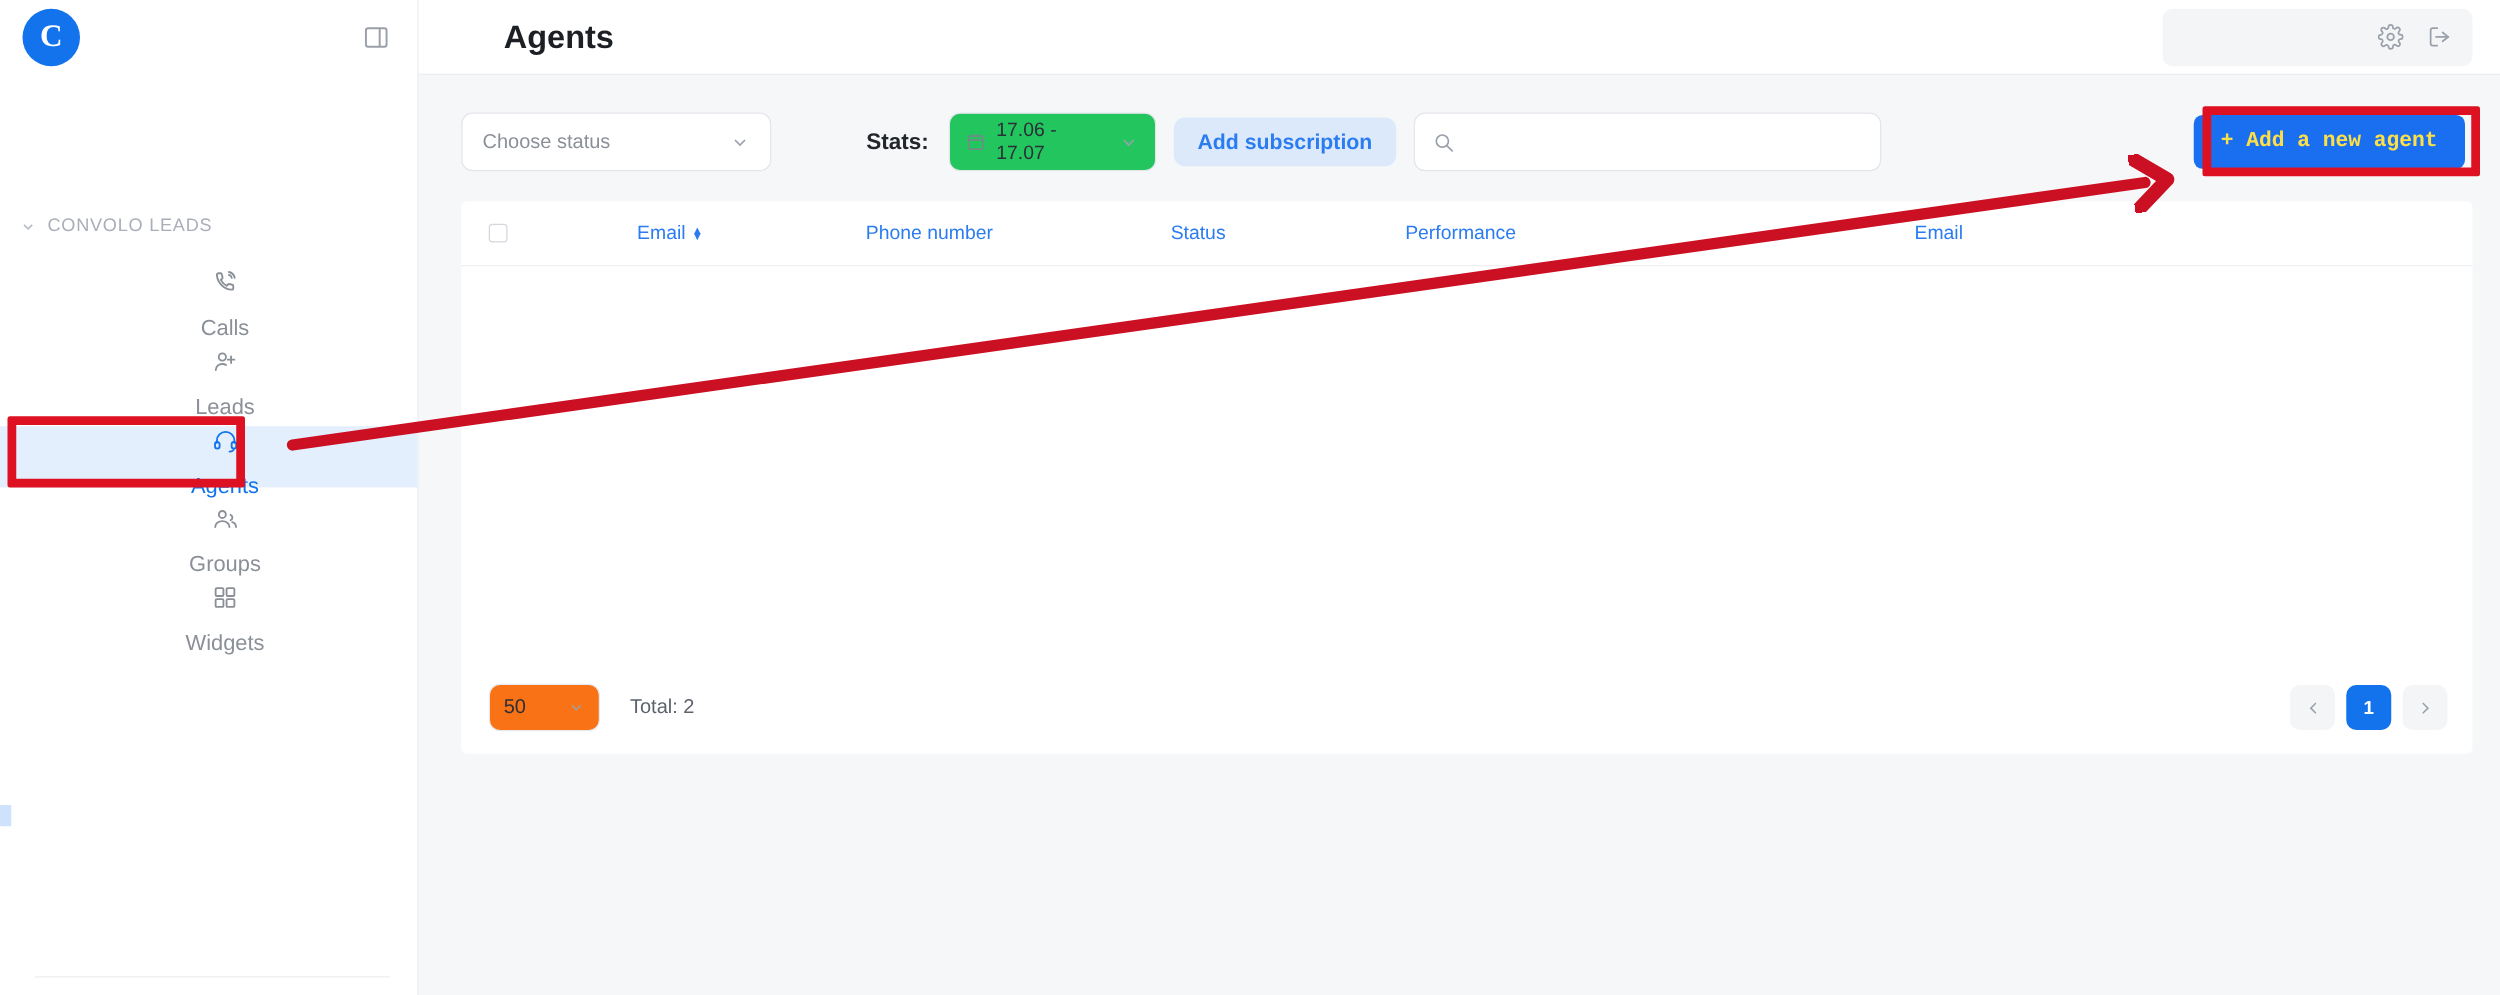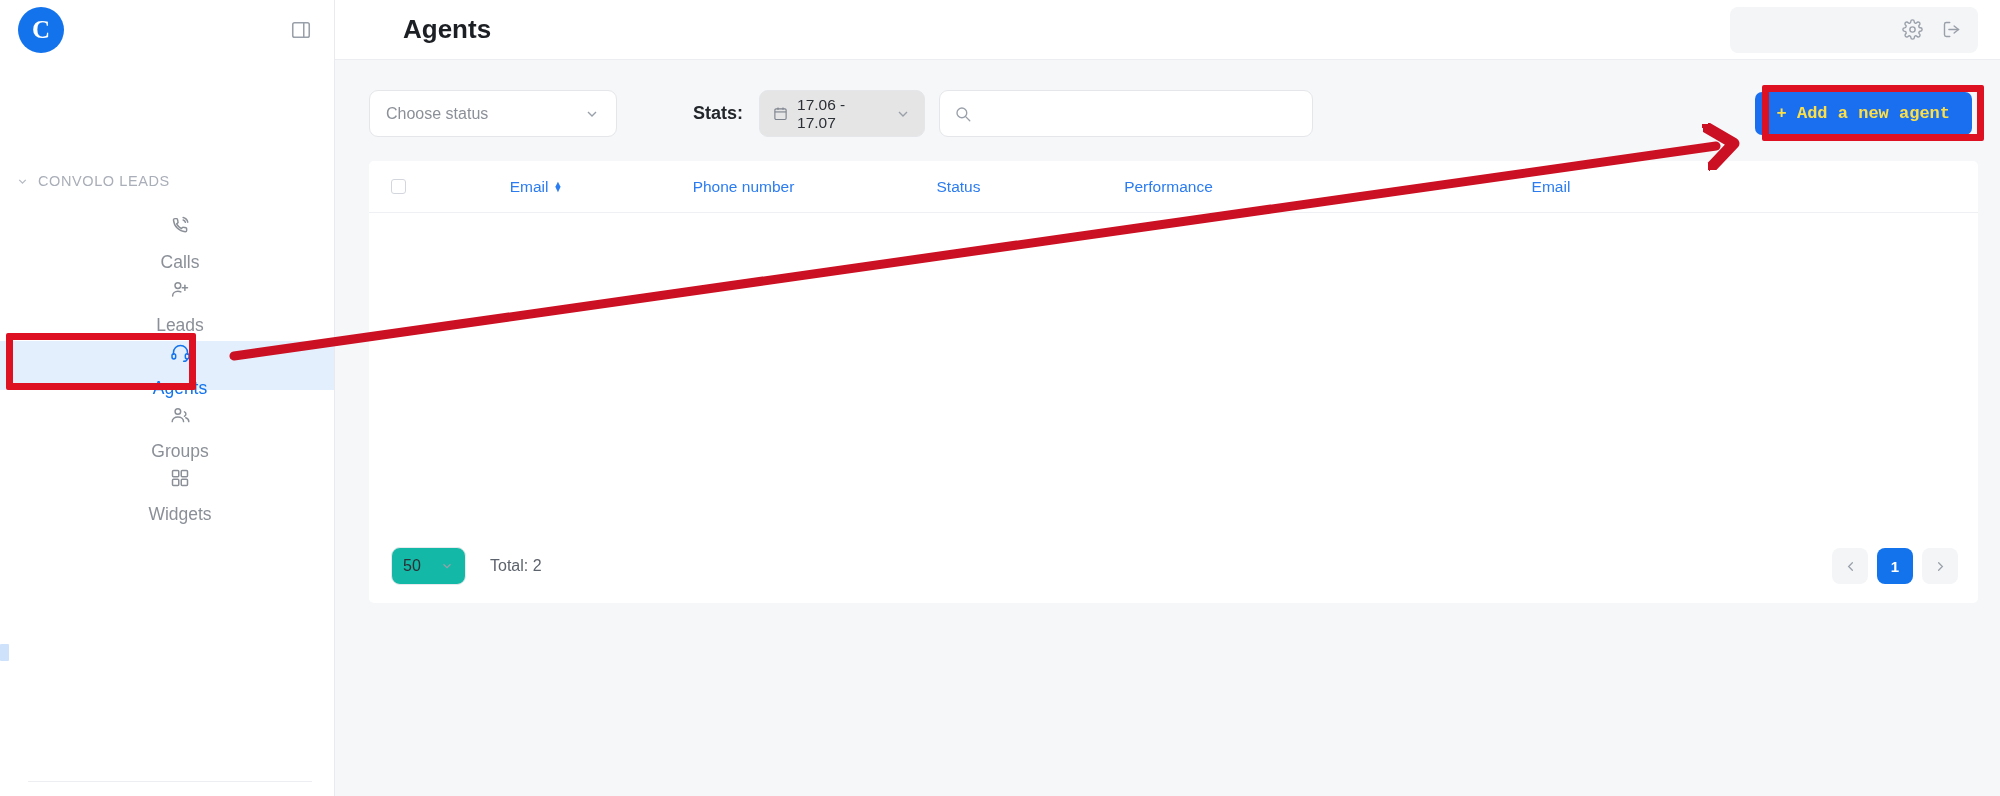--- a/index.html
+++ b/index.html
@@ -159,21 +159,21 @@
 
   .stats-label {
     margin-left: 76px;
     font-size: 18px;
     font-weight: bold;
     color: #23262b;
   }
   .date-select {
     margin-left: 16px;
     width: 166px; height: 47px;
-    background: #e5e5e5;
+    background: #22c55e;
     border: 1px solid #e4e6ea;
     border-radius: 9px;
     display: flex;
     align-items: center;
     gap: 9px;
     padding: 0 13px;
     color: #2b2f36;
     font-size: 15.5px;
   }
   .date-select .cal { color: #7d838d; display:flex; }
@@ -267,22 +267,22 @@
 
   .tfoot {
     position: absolute;
     left: 0; right: 0; bottom: 0;
     height: 74px;
     display: flex;
     align-items: center;
     padding: 0 20px 0 22px;
   }
   .per-page {
-    width: 75px; height: 38px;
-    background: #14b8a6;
+    width: 89px; height: 38px;
+    background: #f97316;
     border: 1px solid #e7e9ed;
     border-radius: 9px;
     display: flex; align-items: center;
     padding: 0 11px;
     font-size: 16px;
     color: #2b2f36;
   }
   .per-page .chev-d { margin-left: auto; color: #9aa0aa; display:flex; }
   .total { margin-left: 24px; font-size: 16px; color: #5d636c; }
 
@@ -451,20 +451,23 @@
           </svg>
         </span>
         <span>17.06 - 17.07</span>
         <span class="chev-d">
           <svg width="16" height="16" viewBox="0 0 24 24" fill="none" stroke="currentColor" stroke-width="2">
               <polyline points="6 9 12 15 18 9"></polyline>
             </svg>
         </span>
       </div>
 
+      <div class="add-sub">
+        <span>Add subscription</span>
+      </div>
 
       <div class="search-box">
         <span class="mag">
           <svg width="18" height="18" viewBox="0 0 24 24" fill="none" stroke="currentColor" stroke-width="1.8" stroke-linecap="round">
             <circle cx="10.5" cy="10.5" r="6.5"></circle>
             <line x1="15.5" y1="15.5" x2="21" y2="21"></line>
           </svg>
         </span>
       </div>
 

